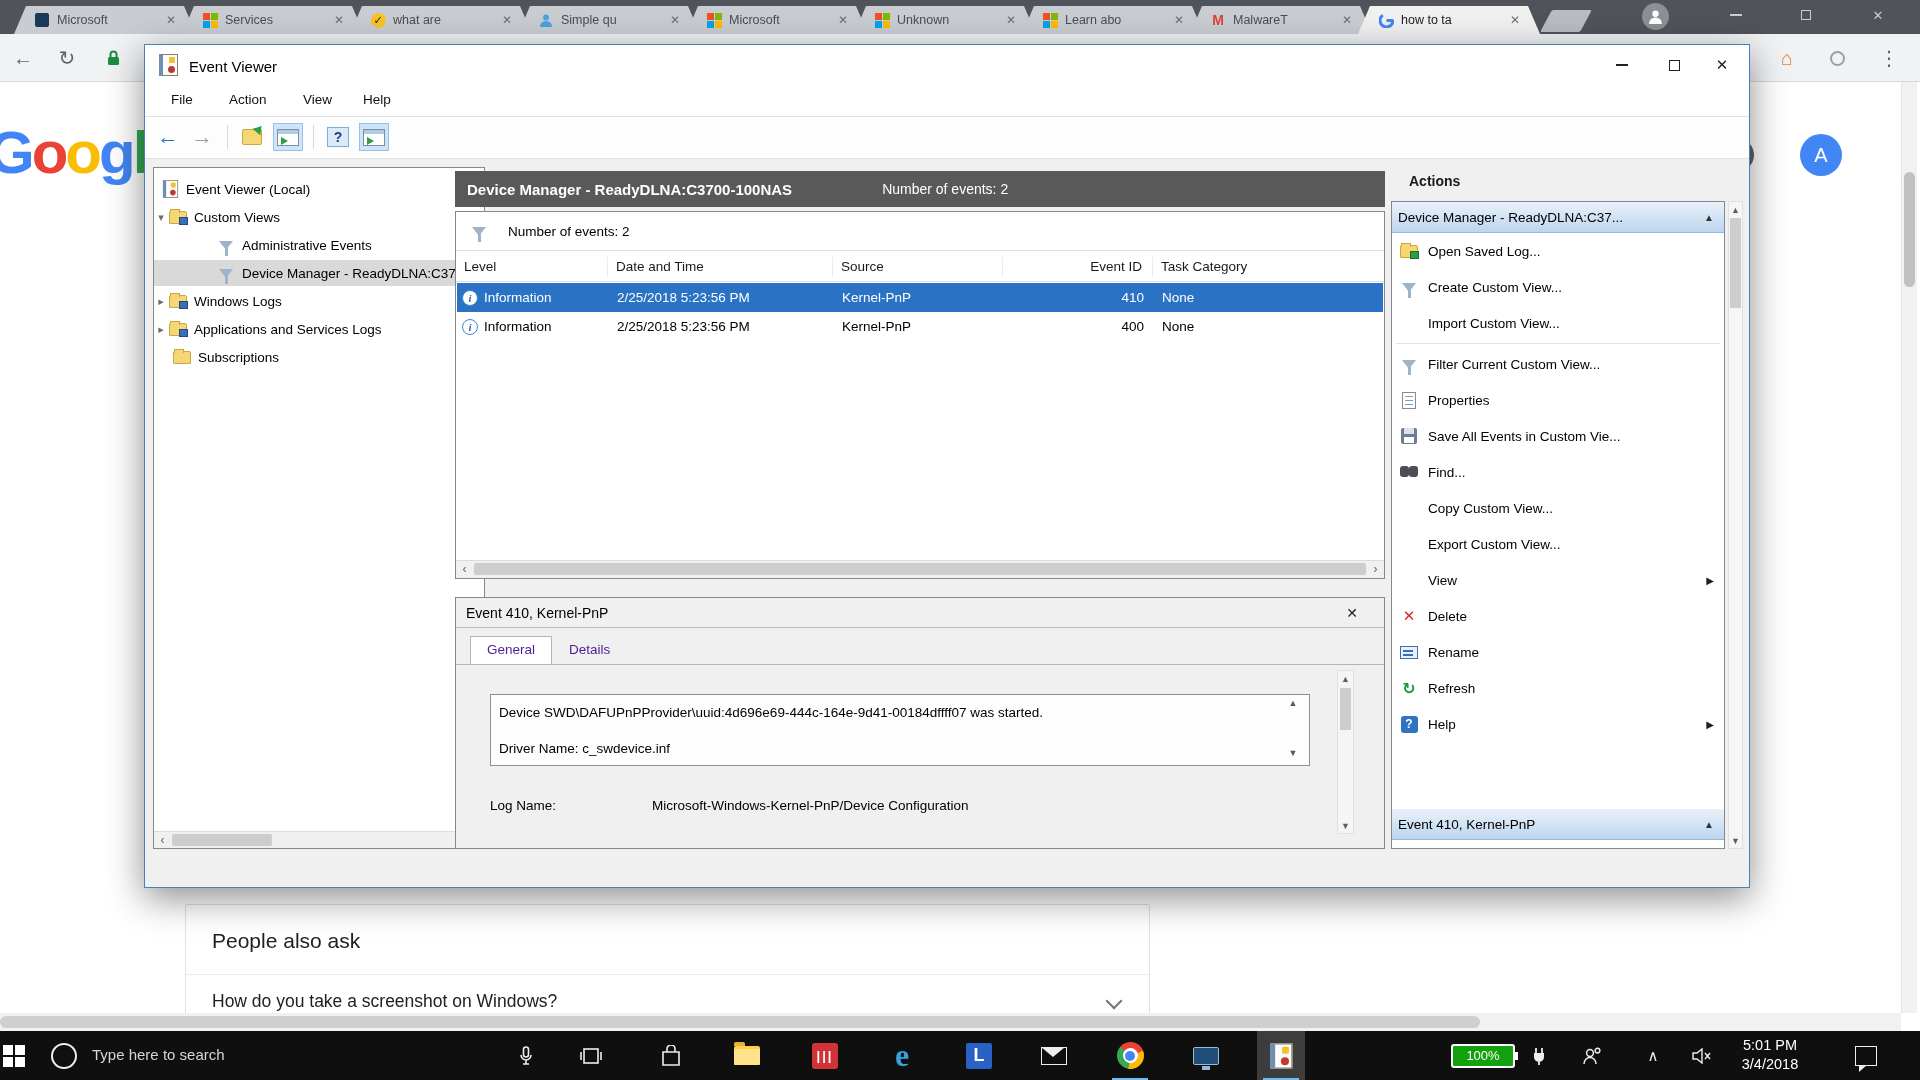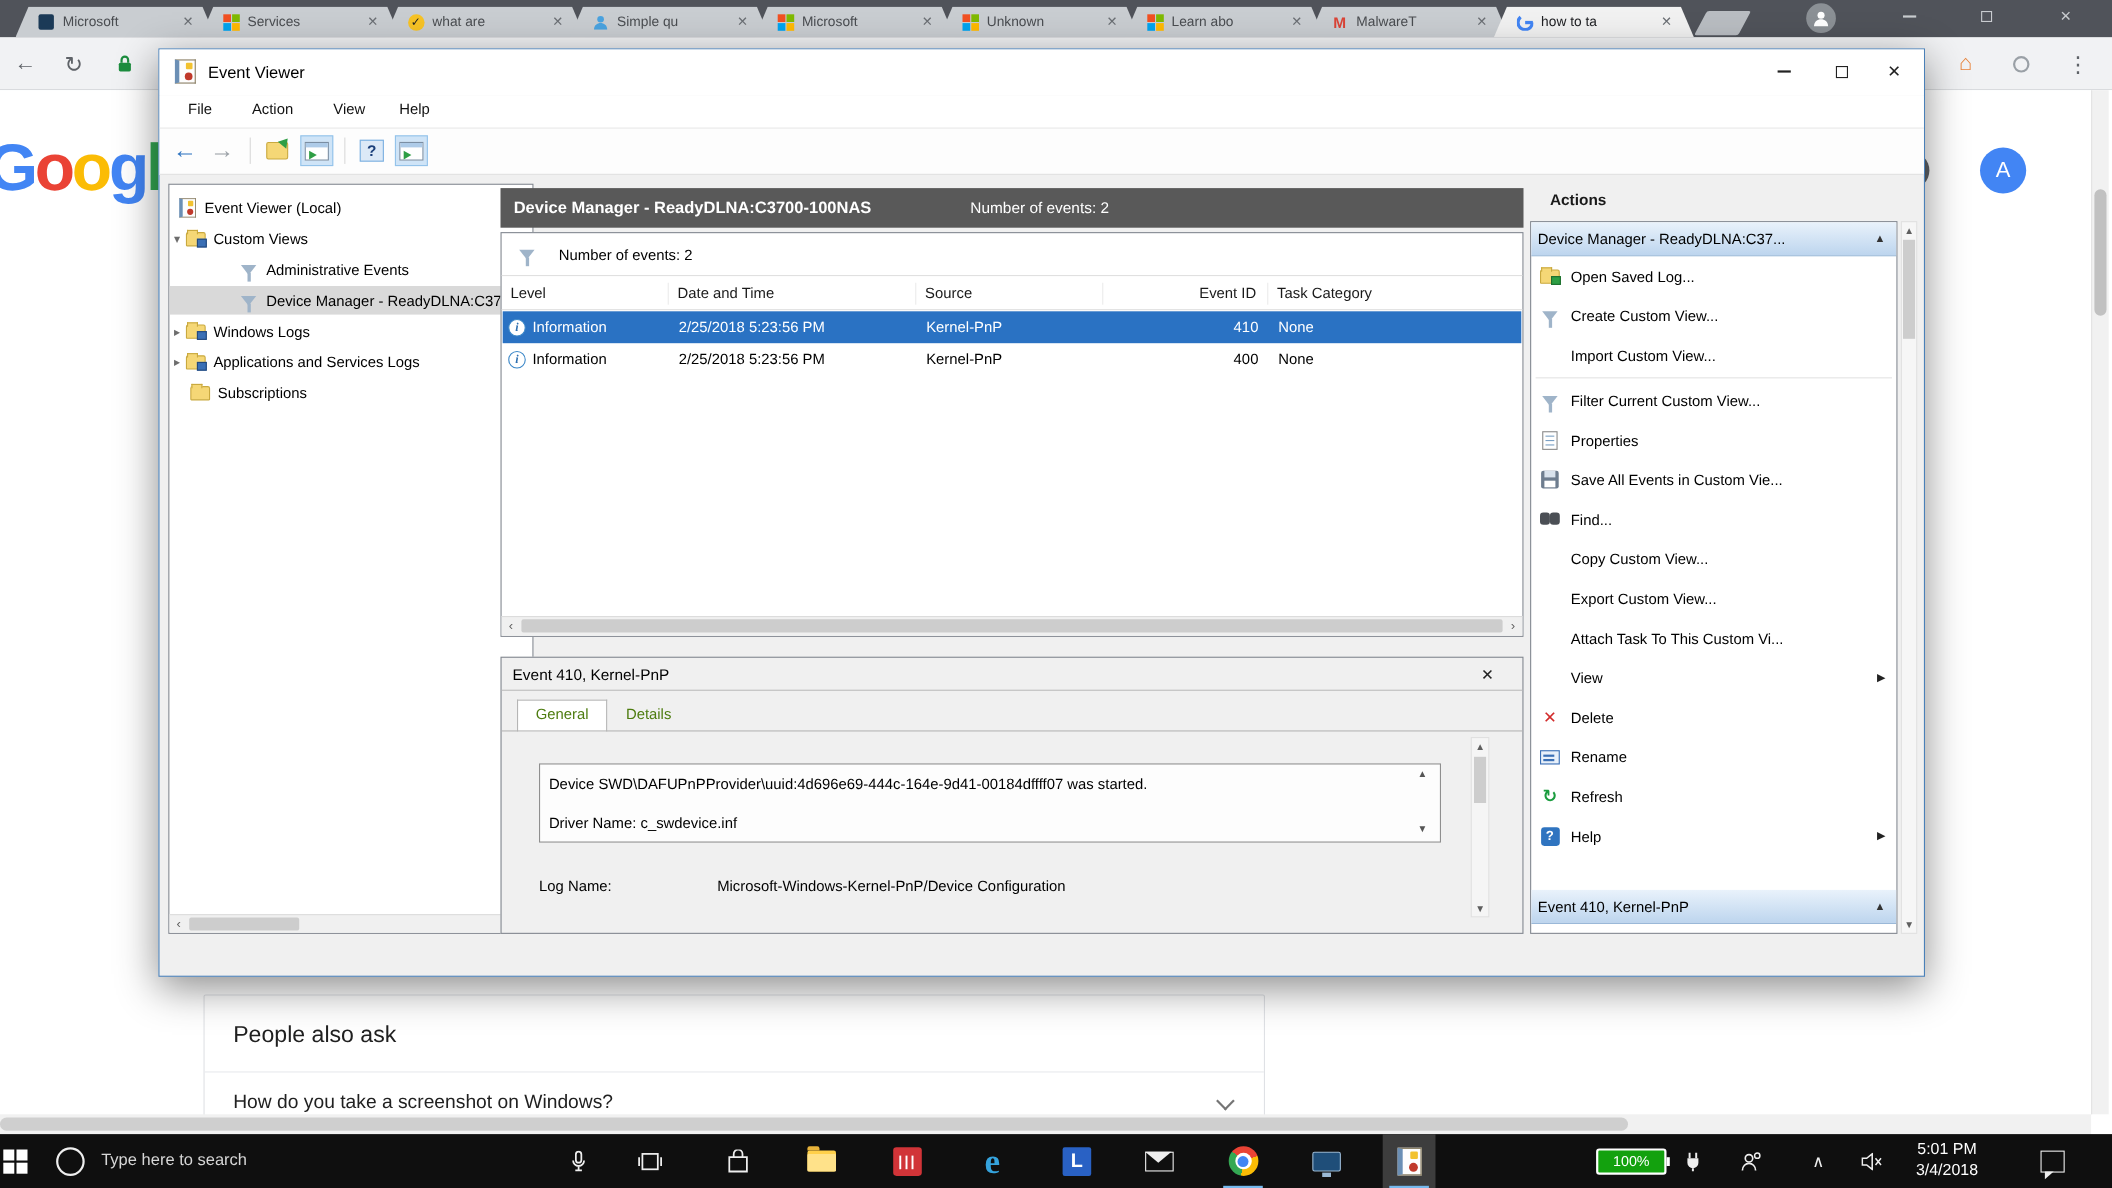--- a/index.html
+++ b/index.html
@@ -115,21 +115,21 @@
   .lvl-wrap { width:152px; display:flex; align-items:center; }
   .lvl-wrap .cell{ padding-left:6px; }
   .main-hscroll { position:absolute; left:0; bottom:0; width:100%; height:18px; background:#f0f0f0; border-top:1px solid #dcdcdc; }
 
   
   .dpane { position:absolute; left:0; top:430px; width:100%; bottom:0; background:#f0f0f0; border:1px solid #828790; }
   .dp-head { position:absolute; left:0; top:0; width:100%; height:30px; font-size:14px; color:#000;
     display:flex; align-items:center; padding-left:10px; border-bottom:1px solid #bdbdbd; }
   .dp-close { position:absolute; right:26px; top:7px; font-size:14px; color:#222; }
   .dp-tabs { position:absolute; left:14px; top:38px; height:29px; display:flex; font-size:13.5px; }
-  .dp-tab { padding:5px 16px; color:#4d7c0f; }
+  .dp-tab { padding:5px 16px; color:#4c1d95; }
   .dp-tab.on { background:#fff; border:1px solid #b5b5b5; border-bottom:none; }
   .dp-tab.off { border:1px solid transparent; }
   .dp-bodyline { position:absolute; left:0; top:66px; width:100%; border-top:1px solid #b5b5b5; }
   .descbox { position:absolute; left:34px; top:96px; width:820px; height:72px; background:#fdfdfd; border:1px solid #8f8f8f;
     font-size:13.5px; color:#000; padding:8px 24px 0 8px; overflow:hidden; line-height:19px; }
   .descbox .l2 { margin-top:17px; }
   .descbox-sc { position:absolute; left:828px; width:18px; height:14px; color:#555; font-size:9px; text-align:center; }
   .dp-vscroll { position:absolute; right:30px; top:72px; width:17px; bottom:14px; background:#f5f5f5; border:1px solid #e0e0e0; }
   .dp-vscroll .ar { position:absolute; left:0; width:15px; height:15px; color:#5f5f5f; font-size:9px; display:flex; align-items:center; justify-content:center; }
   .dp-vscroll .th { position:absolute; left:2px; top:17px; width:11px; height:42px; background:#cdcdcd; }
@@ -583,24 +583,20 @@
       <div class="act-item">
         <span class="ai"></span>
         <span>Copy Custom View...</span>
       </div>
       <div class="act-item">
         <span class="ai"></span>
         <span>Export Custom View...</span>
       </div>
       <div class="act-item">
         <span class="ai"></span>
-        <span>Attach Task To This Custom Vi...</span>
-      </div>
-      <div class="act-item">
-        <span class="ai"></span>
         <span>View</span>
         <span class="sub">▶</span>
       </div>
       <div class="act-item">
         <span class="ai del-ic">✕</span>
         <span>Delete</span>
       </div>
       <div class="act-item">
         <span class="ai">
             <span class="ren-ic"></span>

